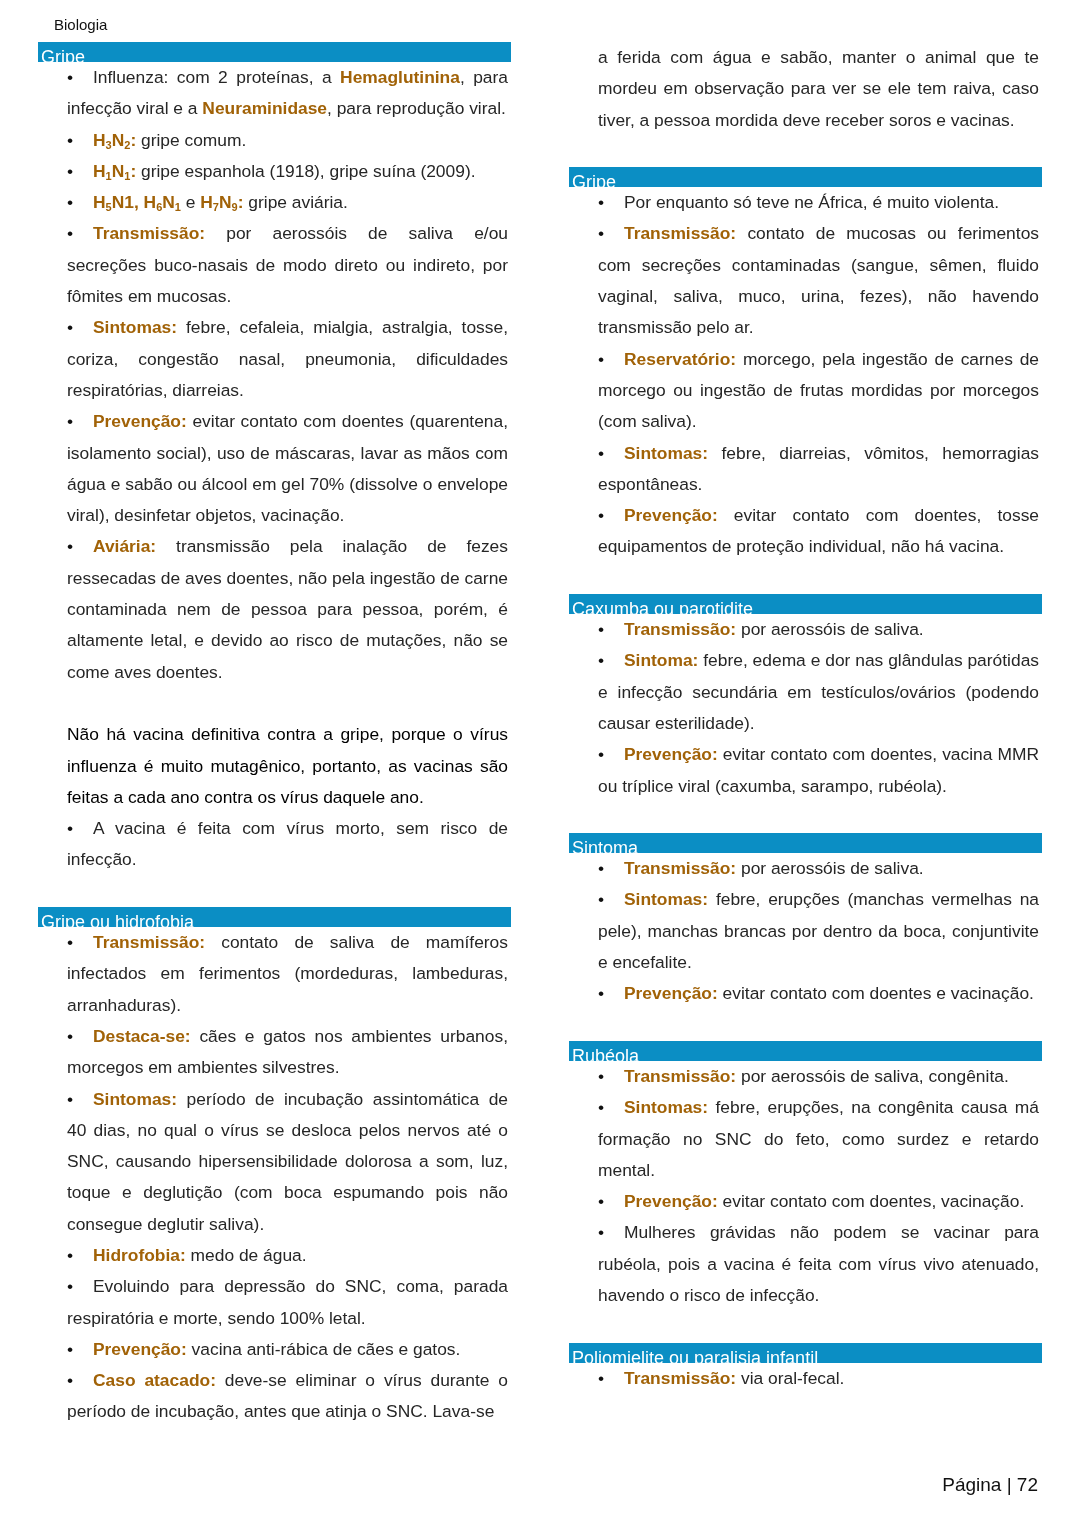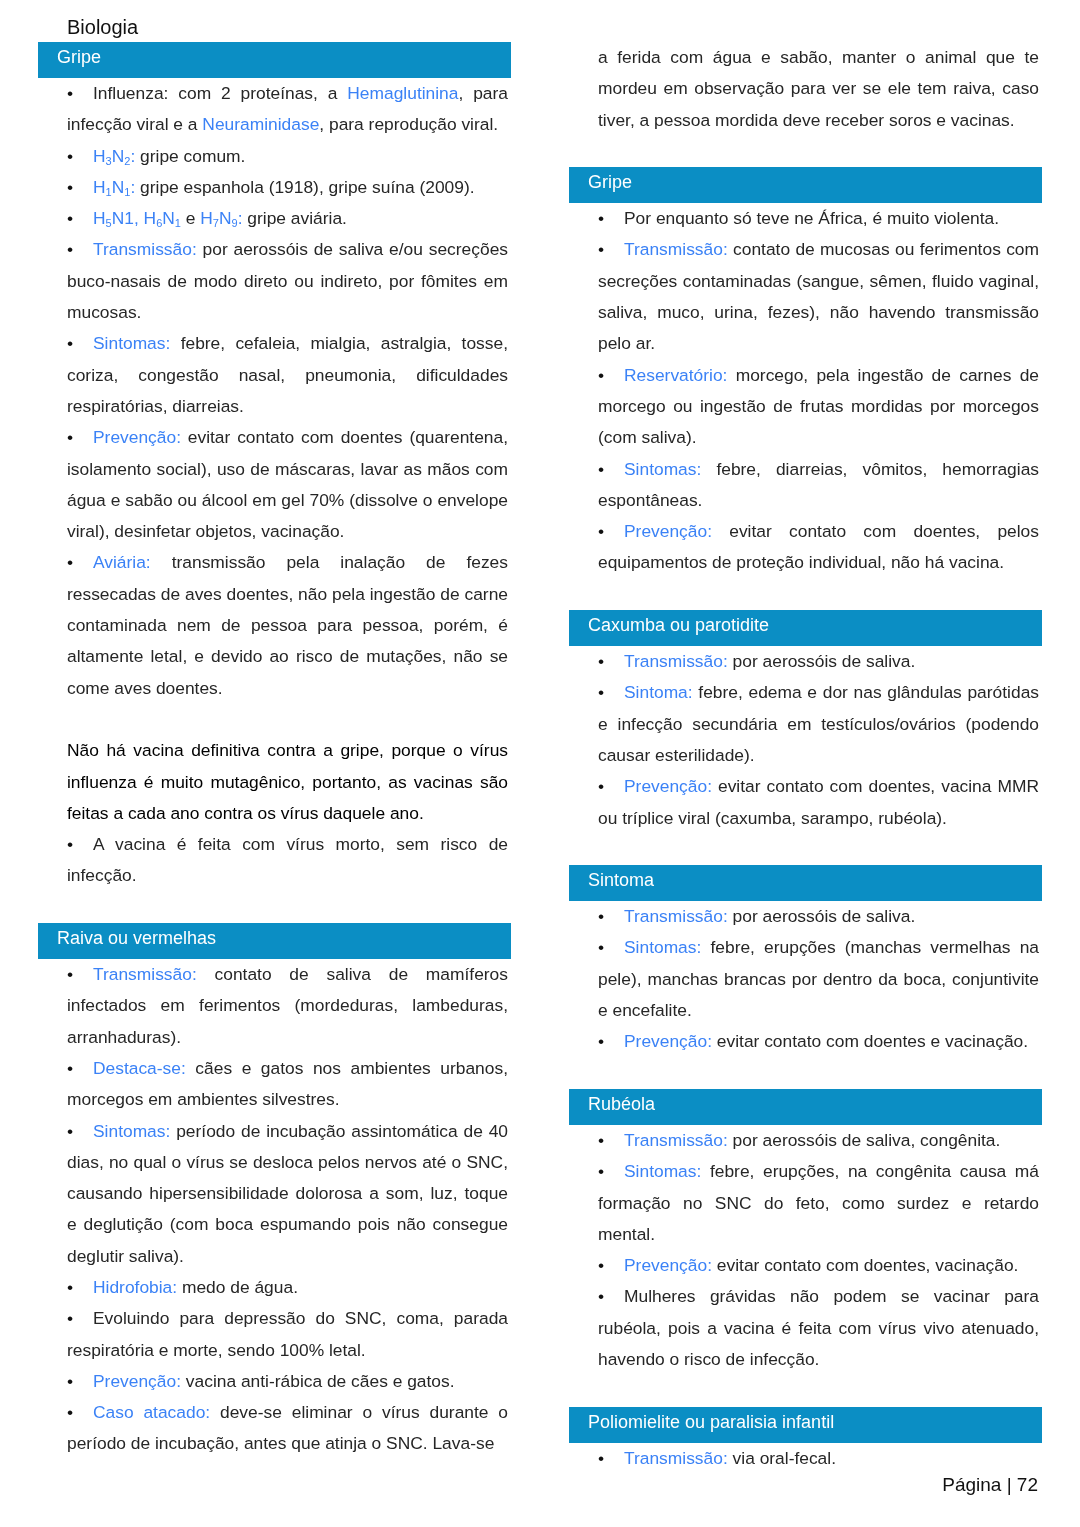--- a/index.html
+++ b/index.html
@@ -2,55 +2,55 @@
 <html><head>
 <meta charset="utf-8">
 <style>
   html, body { margin: 0; padding: 0; background: #ffffff; }
   body {
     width: 1080px; height: 1527px; position: relative; overflow: hidden;
     font-family: "Liberation Sans", "DejaVu Sans", sans-serif;
     color: #1a1a1a;
   }
   .doc-title {
-    position: absolute; left: 67px; top: 16px;
-    font-size: 20px; color: #111;
+    position: absolute; left: 54px; top: 16px;
+    font-size: 15px; color: #111;
   }
   .col {
     position: absolute; top: 42px; width: 473px;
   }
   .col-left { left: 38px; }
   .col-right { left: 569px; }
   .section { margin: 0; }
   .sec-head {
     background: #0b8ec4;
     color: #ffffff;
     font-size: 18px;
-    height: 36px; line-height: 31px;
-    padding-left: 19px;
+    height: 20px; line-height: 31px;
+    padding-left: 3px;
     margin-bottom: 0;
     white-space: nowrap;
   }
   .sec-body {
     padding-left: 29px; padding-right: 3px;
   }
   .p {
     font-size: 17.4px;
     line-height: 31.3px;
     text-align: justify;
     color: #262626;
     margin: 0;
   }
   .p.bul::before {
     content: "\2022";
     display: inline-block;
     width: 26px;
     color: #111;
   }
-  .b { color: #3b82f6; font-weight: normal; }
+  .b { color: #a16207; font-weight: bold; }
   .strong-para { color: #000; font-weight: normal; }
   sub { font-size: 11px; vertical-align: -3px; line-height: 0; }
   .gap { height: 31.3px; }
   .page-num {
     position: absolute; right: 42px; top: 1474px;
     font-size: 19px; color: #111;
   }
 </style>
 </head>
 <body>
@@ -72,21 +72,21 @@
       <p class="p bul"><span class="b">Aviária:</span><span> transmissão pela inalação de fezes ressecadas de aves doentes, não pela ingestão de carne contaminada nem de pessoa para pessoa, porém, é altamente letal, e devido ao risco de mutações, não se come aves doentes.</span></p>
       <div class="gap"></div>
       <p class="p strong-para">Não há vacina definitiva contra a gripe, porque o vírus influenza é muito mutagênico, portanto, as vacinas são feitas a cada ano contra os vírus daquele ano.</p>
       <p class="p bul"><span>A vacina é feita com vírus morto, sem risco de infecção.</span></p>
     </div>
   </div>
 
   <div class="gap"></div>
 
   <div class="section">
-    <div class="sec-head">Raiva ou vermelhas</div>
+    <div class="sec-head">Gripe ou hidrofobia</div>
     <div class="sec-body">
       <p class="p bul"><span class="b">Transmissão:</span><span> contato de saliva de mamíferos infectados em ferimentos (mordeduras, lambeduras, arranhaduras).</span></p>
       <p class="p bul"><span class="b">Destaca-se:</span><span> cães e gatos nos ambientes urbanos, morcegos em ambientes silvestres.</span></p>
       <p class="p bul"><span class="b">Sintomas:</span><span> período de incubação assintomática de 40 dias, no qual o vírus se desloca pelos nervos até o SNC, causando hipersensibilidade dolorosa a som, luz, toque e deglutição (com boca espumando pois não consegue deglutir saliva).</span></p>
       <p class="p bul"><span class="b">Hidrofobia:</span><span> medo de água.</span></p>
       <p class="p bul"><span>Evoluindo para depressão do SNC, coma, parada respiratória e morte, sendo 100% letal.</span></p>
       <p class="p bul"><span class="b">Prevenção:</span><span> vacina anti-rábica de cães e gatos.</span></p>
       <p class="p bul"><span class="b">Caso atacado:</span><span> deve-se eliminar o vírus durante o período de incubação, antes que atinja o SNC. Lava-se</span></p>
     </div>
   </div>
@@ -99,21 +99,21 @@
 
   <div class="gap"></div>
 
   <div class="section">
     <div class="sec-head">Gripe</div>
     <div class="sec-body">
       <p class="p bul"><span>Por enquanto só teve ne África, é muito violenta.</span></p>
       <p class="p bul"><span class="b">Transmissão:</span><span> contato de mucosas ou ferimentos com secreções contaminadas (sangue, sêmen, fluido vaginal, saliva, muco, urina, fezes), não havendo transmissão pelo ar.</span></p>
       <p class="p bul"><span class="b">Reservatório:</span><span> morcego, pela ingestão de carnes de morcego ou ingestão de frutas mordidas por morcegos (com saliva).</span></p>
       <p class="p bul"><span class="b">Sintomas:</span><span> febre, diarreias, vômitos, hemorragias espontâneas.</span></p>
-      <p class="p bul"><span class="b">Prevenção:</span><span> evitar contato com doentes, pelos equipamentos de proteção individual, não há vacina.</span></p>
+      <p class="p bul"><span class="b">Prevenção:</span><span> evitar contato com doentes, tosse equipamentos de proteção individual, não há vacina.</span></p>
     </div>
   </div>
 
   <div class="gap"></div>
 
   <div class="section">
     <div class="sec-head">Caxumba ou parotidite</div>
     <div class="sec-body">
       <p class="p bul"><span class="b">Transmissão:</span><span> por aerossóis de saliva.</span></p>
       <p class="p bul"><span class="b">Sintoma:</span><span> febre, edema e dor nas glândulas parótidas e infecção secundária em testículos/ovários (podendo causar esterilidade).</span></p>

